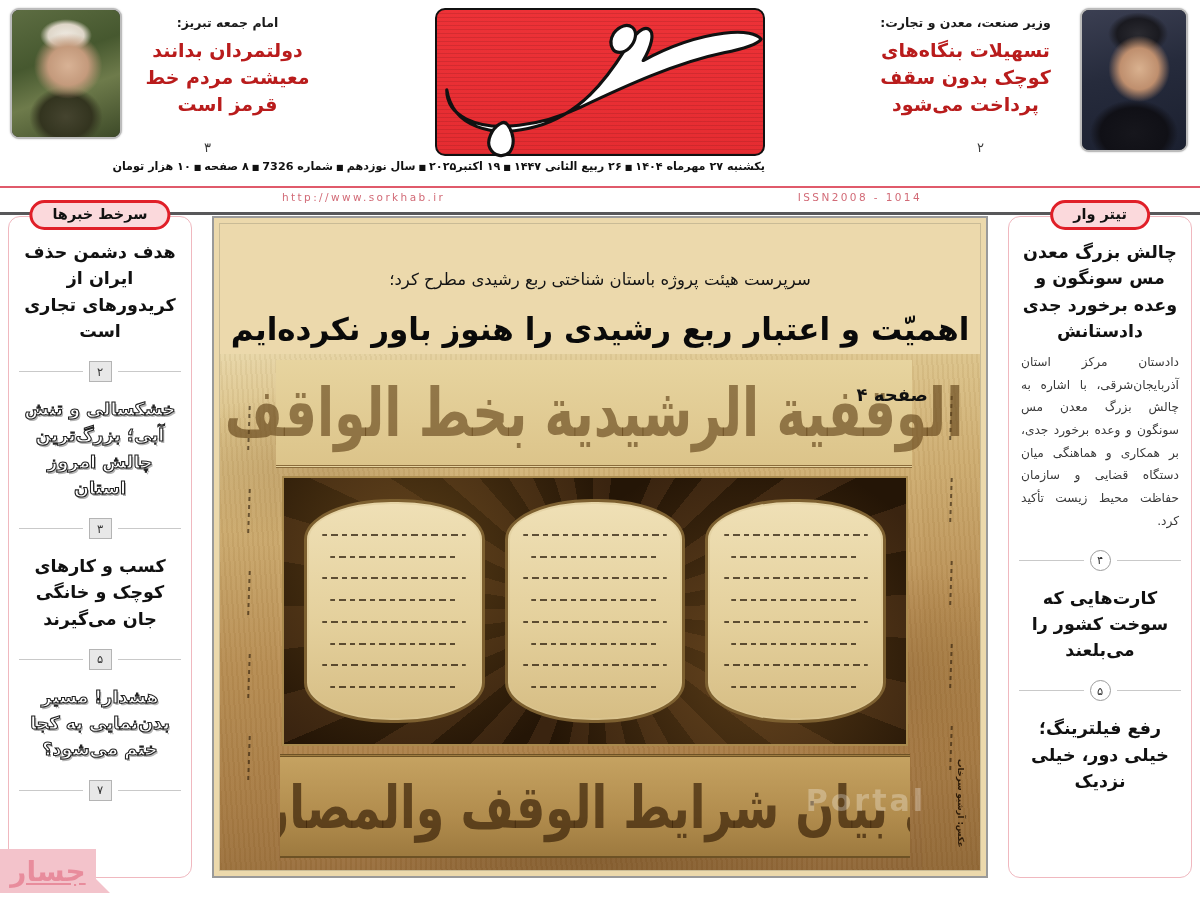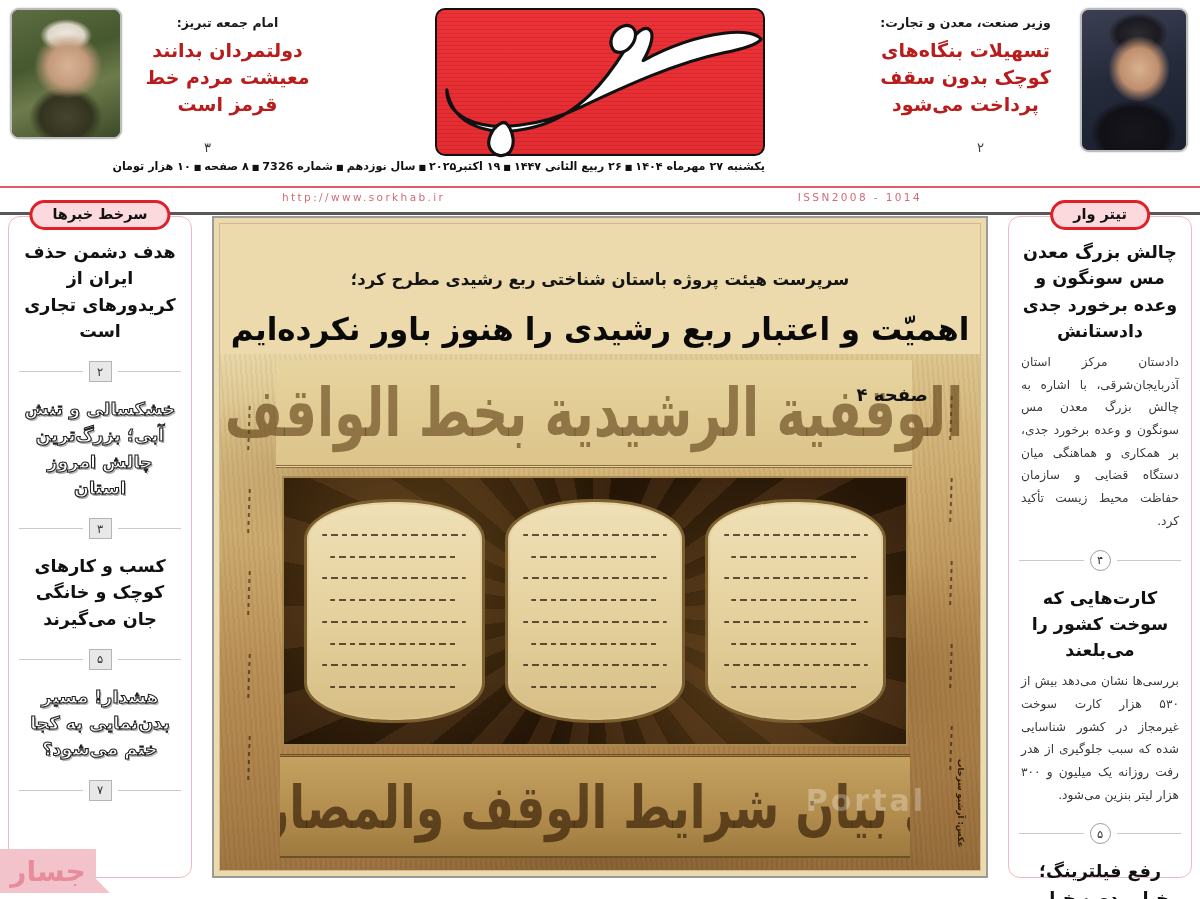--- a/index.html
+++ b/index.html
@@ -272,21 +272,21 @@
     border: 1px solid #c9bb96;
     position: relative;
     overflow: hidden;
     background: #ecd9ac;
   }
   .lead-kicker {
     position: absolute;
     top: 46px; left: 0; right: 0;
     text-align: center;
     font-size: 16.5px;
-    font-weight: 700;
+    font-weight: 400;
     color: #141414;
     letter-spacing: -.3px;
     z-index: 6;
   }
   .lead-title {
     position: absolute;
     top: 85px; left: 0; right: 0;
     text-align: center;
     font-size: 31px;
     font-weight: 700;
@@ -455,20 +455,21 @@
     height: 44px;
     background: #f3c3cb;
     z-index: 30;
     display: flex;
     align-items: center;
     justify-content: center;
     font-size: 28px;
     font-weight: 700;
     color: #e88c9c;
     letter-spacing: -1px;
+    text-decoration: underline;
   }
   .jasar::after {
     content: "";
     position: absolute;
     right: -14px; bottom: 0;
     border-left: 14px solid #f3c3cb;
     border-top: 14px solid transparent;
   }
 </style>
 </head>
@@ -660,21 +661,20 @@
         </div>
 
         <div class="divider">
           <span class="line"></span>
           <span class="num-circle">۴</span>
           <span class="line"></span>
         </div>
 
         <div class="side-item">
           <div class="side-item-title">کارت‌هایی که سوخت کشور را می‌بلعند</div>
-          <div class="side-item-body">بررسی‌ها نشان می‌دهد بیش از ۵۳۰ هزار کارت سوخت غیرمجاز در کشور شناسایی شده که سبب جلوگیری از هدر رفت روزانه یک میلیون و ۳۰۰ هزار لیتر بنزین می‌شود.</div>
         </div>
 
         <div class="divider">
           <span class="line"></span>
           <span class="num-circle">۵</span>
           <span class="line"></span>
         </div>
 
         <div class="side-item">
           <div class="side-item-title">رفع فیلترینگ؛ خیلی دور، خیلی نزدیک</div>

